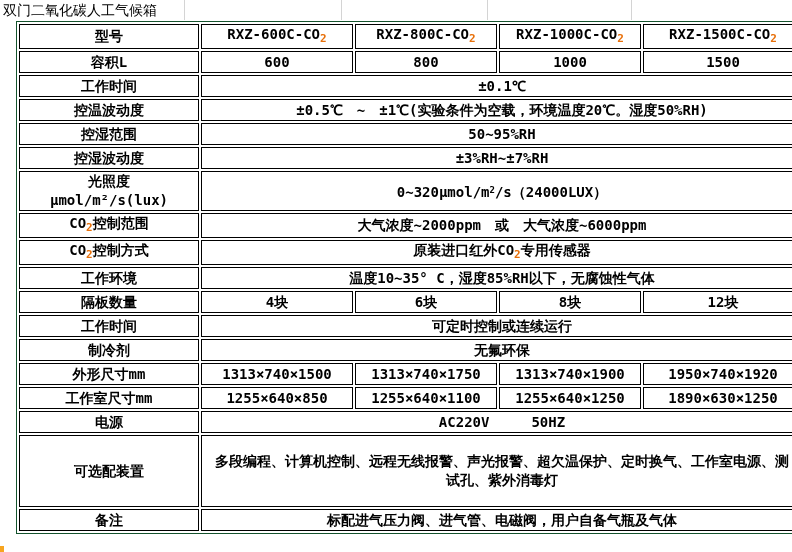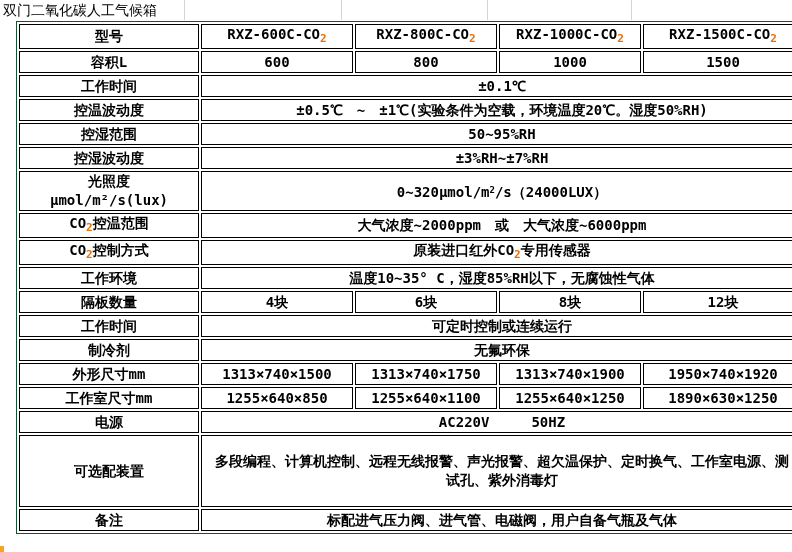--- a/index.html
+++ b/index.html
@@ -92,21 +92,21 @@
 
   <tr>
     <td class="lbl">
       <div>光照度</div>
       <div>μmol/m²/s(lux)</div>
     </td>
     <td colspan="4"><span>0~320μmol/m</span><sup class="s">2</sup><span>/s（24000LUX）</span></td>
   </tr>
 
   <tr>
-    <td class="lbl"><span>CO</span><sub class="o">2</sub><span>控温范围</span></td>
+    <td class="lbl"><span>CO</span><sub class="o">2</sub><span>控制范围</span></td>
     <td colspan="4">大气浓度~2000ppm　或　大气浓度~6000ppm</td>
   </tr>
 
   <tr>
     <td class="lbl"><span>CO</span><sub class="o">2</sub><span>控制方式</span></td>
     <td colspan="4"><span>原装进口红外CO</span><sub class="o">2</sub><span>专用传感器</span></td>
   </tr>
 
   <tr>
     <td class="lbl">工作环境</td>

